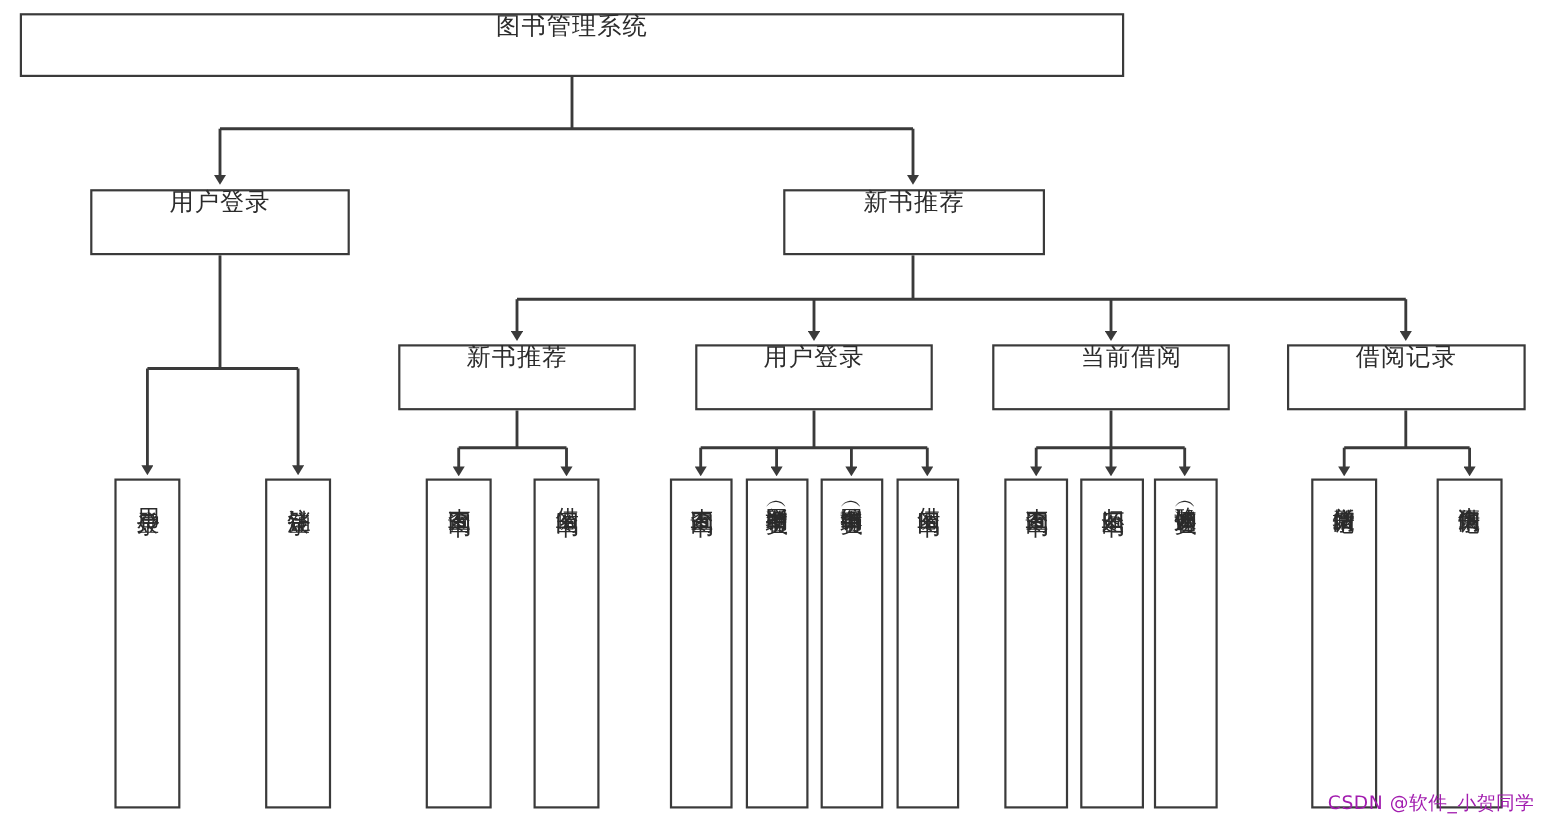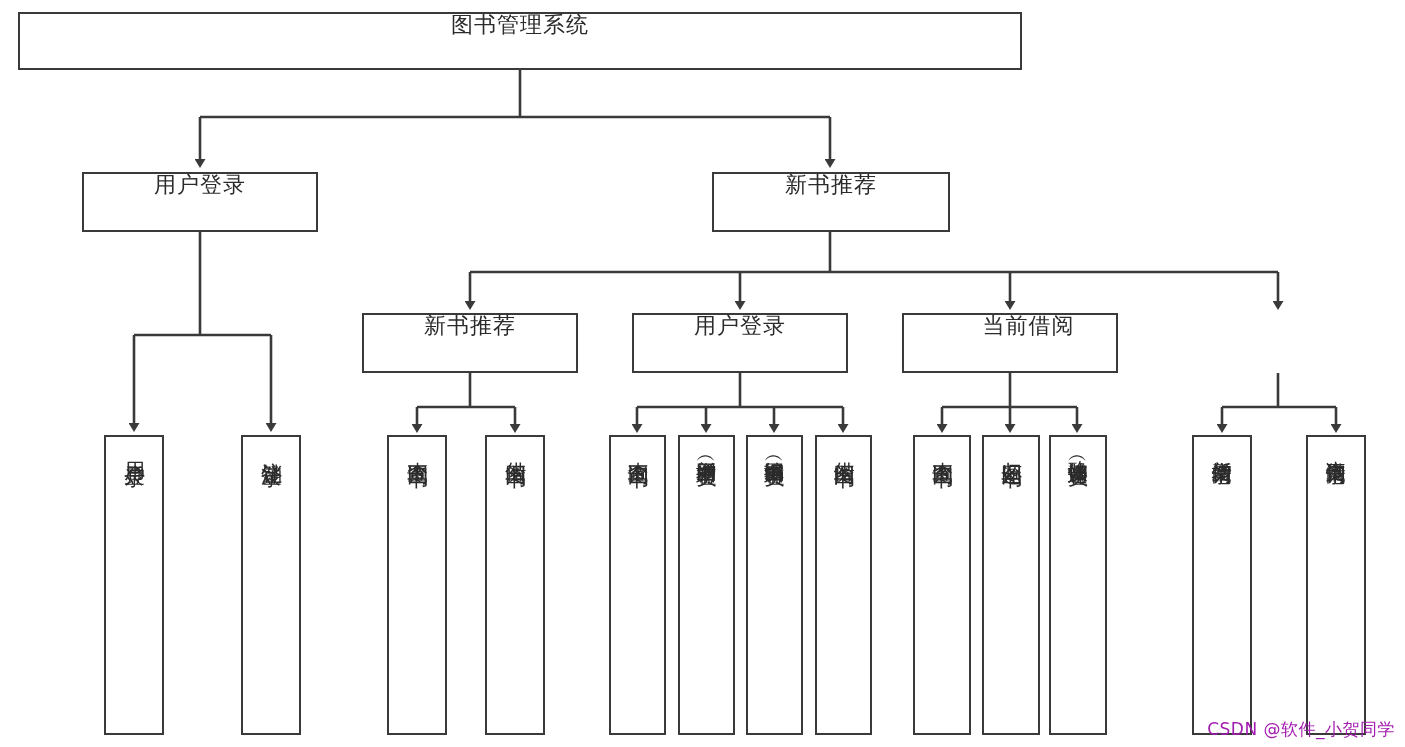--- a/index.html
+++ b/index.html
@@ -136,20 +136,23 @@
 
   <div class="node node-h" style="left:362px; top:313px; width:216px; height:60px;">
     <span>新书推荐</span>
   </div>
   <div class="node node-h" style="left:632px; top:313px; width:216px; height:60px;">
     <span>用户登录</span>
   </div>
   <div class="node node-h" style="left:902px; top:313px; width:216px; height:60px;padding-left:37px;">
     <span>当前借阅</span>
   </div>
+  <div class="node node-h" style="left:1170px; top:313px; width:217px; height:60px;">
+    <span>借阅记录</span>
+  </div>
 
   <div class="node node-v" style="left:104px; top:435px; width:60px; height:300px;">
     <span class="vtext">用户登录</span>
   </div>
   <div class="node node-v" style="left:241px; top:435px; width:60px; height:300px;">
     <span class="vtext">注销登录</span>
   </div>
 
   <div class="node node-v" style="left:387px; top:435px; width:60px; height:300px;">
     <span class="vtext">查询图书</span>

